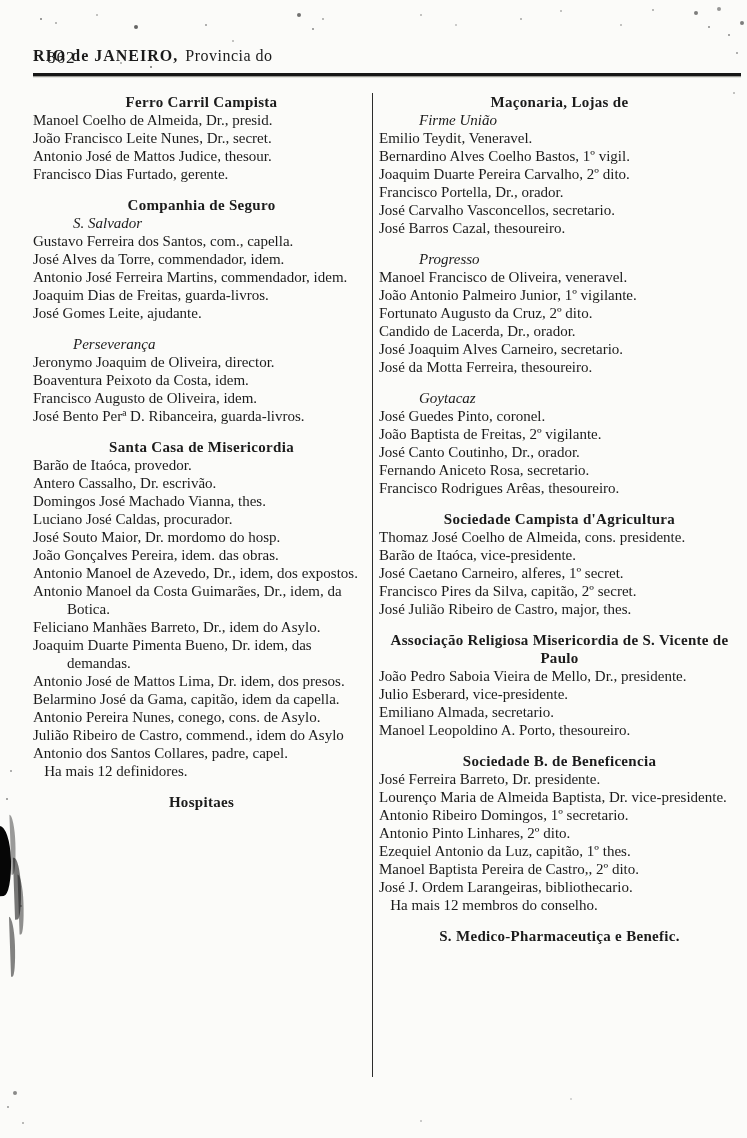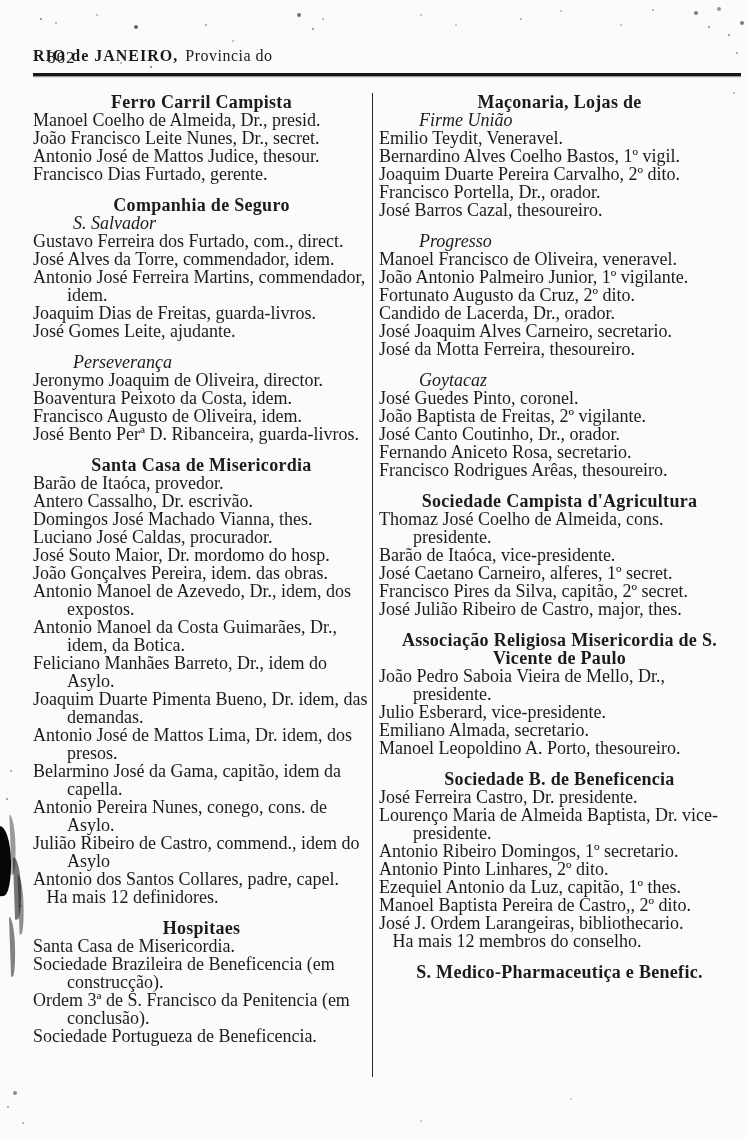--- a/index.html
+++ b/index.html
@@ -18,21 +18,21 @@
   .page-number{position:absolute;left:14px;top:2px;font-size:17px;letter-spacing:1px;}
   .header-title{font-size:16px;letter-spacing:.5px;padding-top:1px;}
   .header-title .bold{font-weight:bold;letter-spacing:1px;}
   .header-title .rest{margin-left:7px;}
   .header-rule{
     position:absolute;top:73px;left:33px;right:6px;height:3px;
     background:#161616;border-bottom:1px solid #9a9a96;box-shadow:0 1px 0 #e4e4df;
   }
   
   .columns{position:absolute;top:93px;left:33px;right:7px;display:flex;align-items:stretch;min-height:992px;}
-  .col{font-size:18px;line-height:18px;}
+  .col{font-size:15px;line-height:18px;}
   .col-left{width:337px;}
   .col-divider{width:1px;background:#2c2c2c;margin:0 0 8px 2px;}
   .col-right{flex:1;padding-left:6px;min-width:0;}
   .section{margin-bottom:13px;}
   .sec-heading{font-weight:bold;text-align:center;letter-spacing:.3px;}
   .sec-sub{font-style:italic;padding-left:40px;}
   .entry{padding-left:34px;text-indent:-34px;}
   
   .ink-blob{
     position:absolute;left:-4px;top:826px;width:15px;height:70px;
@@ -86,21 +86,21 @@
             <div class="entry">Antonio José de Mattos Judice, thesour.</div>
             <div class="entry">Francisco Dias Furtado, gerente.</div>
           </div>
       </div>
 
       <div class="section">
         <div class="sec-heading">Companhia de Seguro</div>
         <div class="sec-sub">S. Salvador</div>
         <div>
 
-        <div class="entry">Gustavo Ferreira dos Furtado, com., direct.</div>
+        <div class="entry">Gustavo Ferreira dos Santos, com., capella.</div>
             <div class="entry">José Alves da Torre, commendador, idem.</div>
             <div class="entry">Antonio José Ferreira Martins, commendador, idem.</div>
             <div class="entry">Joaquim Dias de Freitas, guarda-livros.</div>
             <div class="entry">José Gomes Leite, ajudante.</div>
           </div>
       </div>
 
       <div class="section">
         <div class="sec-sub">Perseverança</div>
         <div>
@@ -130,44 +130,38 @@
             <div class="entry">Belarmino José da Gama, capitão, idem da capella.</div>
             <div class="entry">Antonio Pereira Nunes, conego, cons. de Asylo.</div>
             <div class="entry">Julião Ribeiro de Castro, commend., idem do Asylo</div>
             <div class="entry">Antonio dos Santos Collares, padre, capel.</div>
             <div class="entry">&nbsp;&nbsp;&nbsp;Ha mais 12 definidores.</div>
           </div>
       </div>
 
       <div class="section">
         <div class="sec-heading">Hospitaes</div>
-        <div>
-
-        <div class="entry">Santa Casa de Misericordia.</div>
-            <div class="entry">Sociedade Brazileira de Beneficencia (em construcção).</div>
-            <div class="entry">Ordem 3ª de S. Francisco da Penitencia (em conclusão).</div>
-            <div class="entry">Sociedade Portugueza de Beneficencia.</div>
-          </div>
       </div>
 
     </div>
 
     <div class="col-divider"></div>
 
     <div class="col col-right">
 
       <div class="section">
         <div class="sec-heading">Maçonaria, Lojas de</div>
         <div class="sec-sub">Firme União</div>
         <div>
 
         <div class="entry">Emilio Teydit, Veneravel.</div>
             <div class="entry">Bernardino Alves Coelho Bastos, 1º vigil.</div>
             <div class="entry">Joaquim Duarte Pereira Carvalho, 2º dito.</div>
             <div class="entry">Francisco Portella, Dr., orador.</div>
+            <div class="entry">José Carvalho Vasconcellos, secretario.</div>
             <div class="entry">José Barros Cazal, thesoureiro.</div>
           </div>
       </div>
 
       <div class="section">
         <div class="sec-sub">Progresso</div>
         <div>
 
         <div class="entry">Manoel Francisco de Oliveira, veneravel.</div>
             <div class="entry">João Antonio Palmeiro Junior, 1º vigilante.</div>
@@ -210,21 +204,21 @@
             <div class="entry">Julio Esberard, vice-presidente.</div>
             <div class="entry">Emiliano Almada, secretario.</div>
             <div class="entry">Manoel Leopoldino A. Porto, thesoureiro.</div>
           </div>
       </div>
 
       <div class="section">
         <div class="sec-heading">Sociedade B. de Beneficencia</div>
         <div>
 
-        <div class="entry">José Ferreira Castro, Dr. presidente.</div>
+        <div class="entry">José Ferreira Barreto, Dr. presidente.</div>
             <div class="entry">Lourenço Maria de Almeida Baptista, Dr. vice-presidente.</div>
             <div class="entry">Antonio Ribeiro Domingos, 1º secretario.</div>
             <div class="entry">Antonio Pinto Linhares, 2º dito.</div>
             <div class="entry">Ezequiel Antonio da Luz, capitão, 1º thes.</div>
             <div class="entry">Manoel Baptista Pereira de Castro,, 2º dito.</div>
             <div class="entry">José J. Ordem Larangeiras, bibliothecario.</div>
             <div class="entry">&nbsp;&nbsp;&nbsp;Ha mais 12 membros do conselho.</div>
           </div>
       </div>
 

